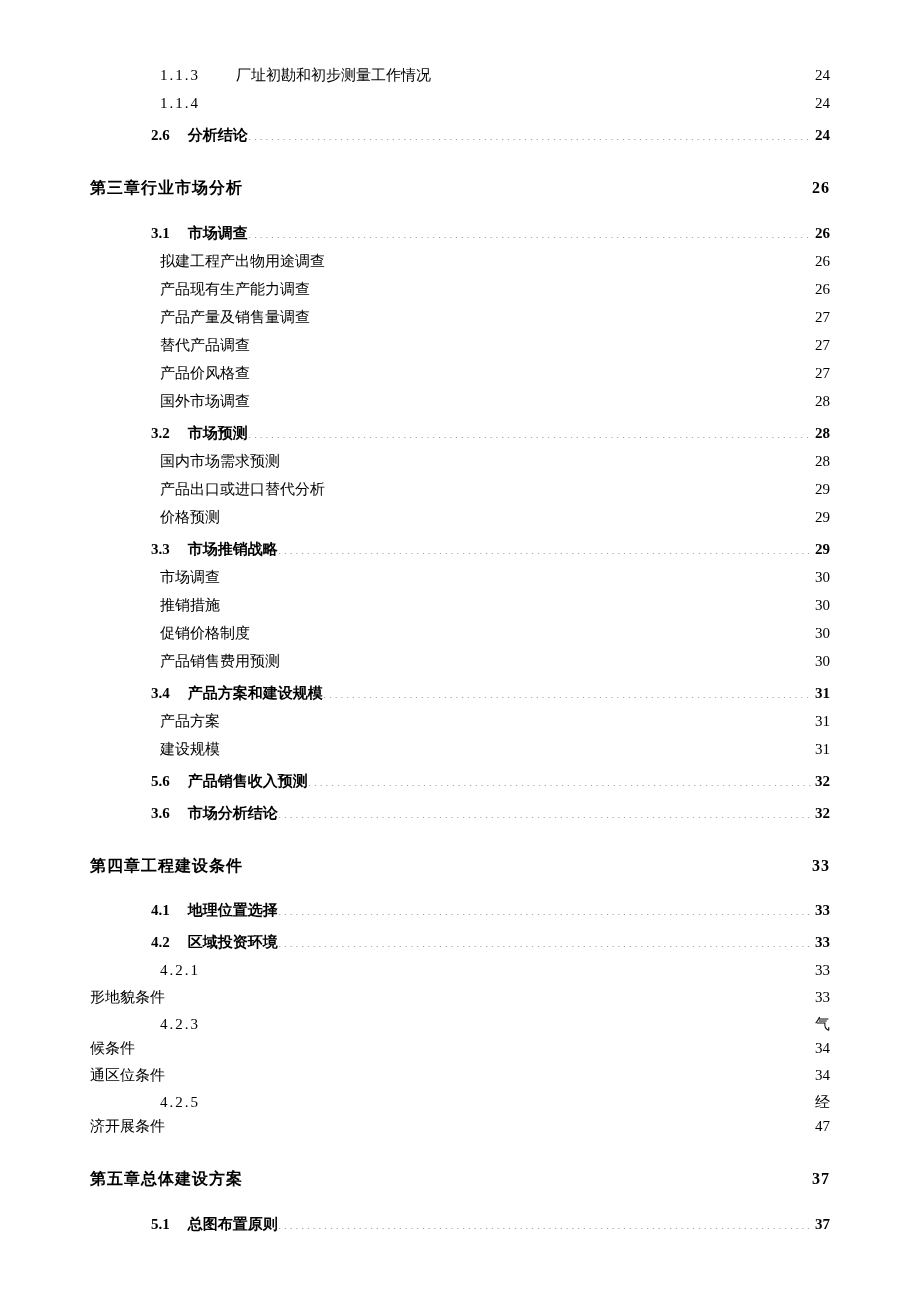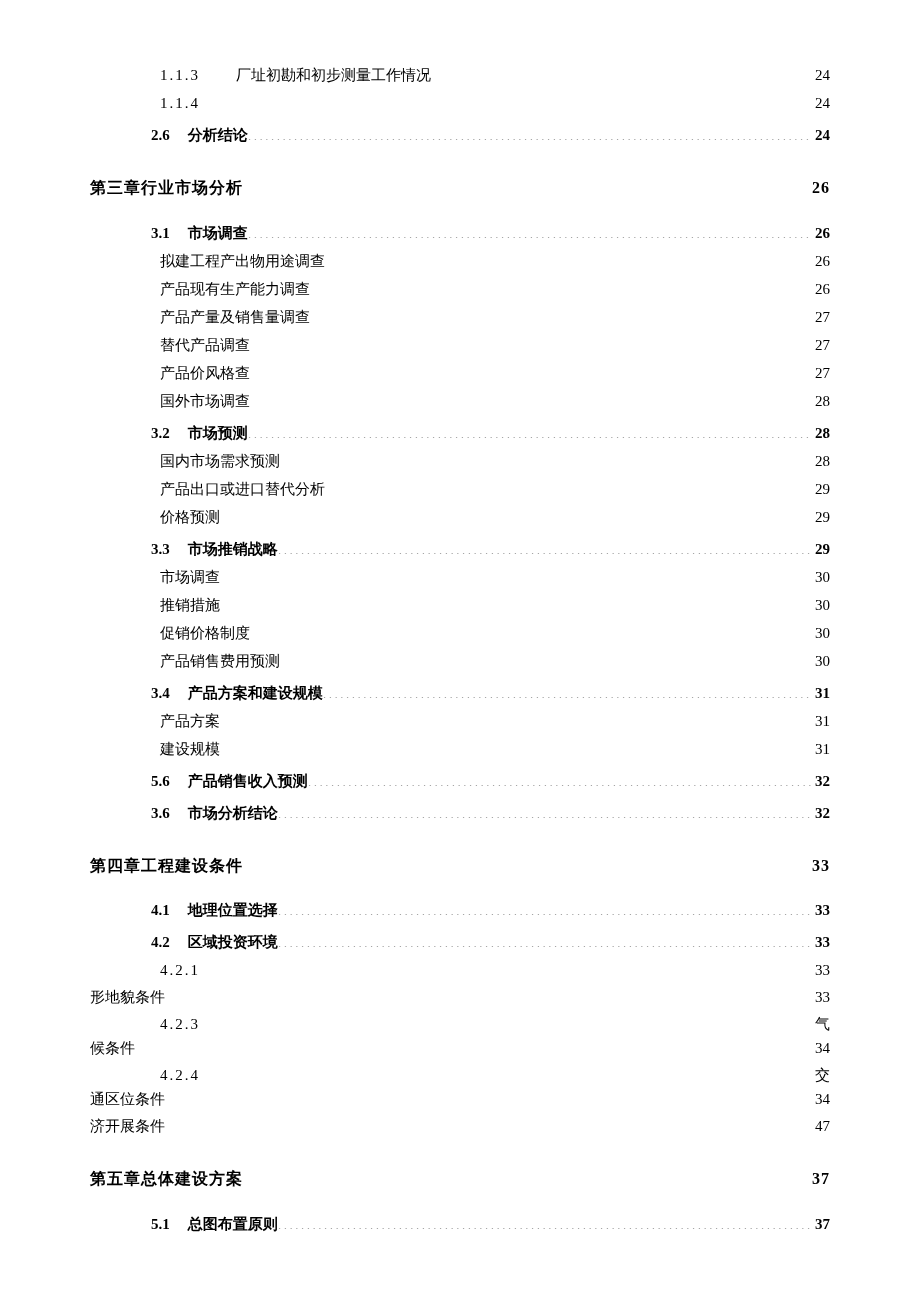--- a/index.html
+++ b/index.html
@@ -228,30 +228,30 @@
       <div class="wrap-row">
         <span class="n">4.2.3</span>
         <span>气</span>
       </div>
       <div class="wrap-row2">
         <span class="t">候条件</span>
         <span class="p">34</span>
       </div>
     </div>
     <div class="wrap-entry">
-      <div class="wrap-row">
-        <span class="n">4.2.4</span>
-        <span>交</span>
-      </div>
       <div class="wrap-row2">
         <span class="t">通区位条件</span>
         <span class="p">34</span>
       </div>
     </div>
     <div class="wrap-entry">
+      <div class="wrap-row">
+        <span class="n">4.2.5</span>
+        <span>经</span>
+      </div>
       <div class="wrap-row2">
         <span class="t">济开展条件</span>
         <span class="p">47</span>
       </div>
     </div>
     <div class="toc-entry level1">
       <span class="label bold">第五章总体建设方案</span>
       <span class="leader"></span>
       <span class="page bold">37</span>
     </div>

